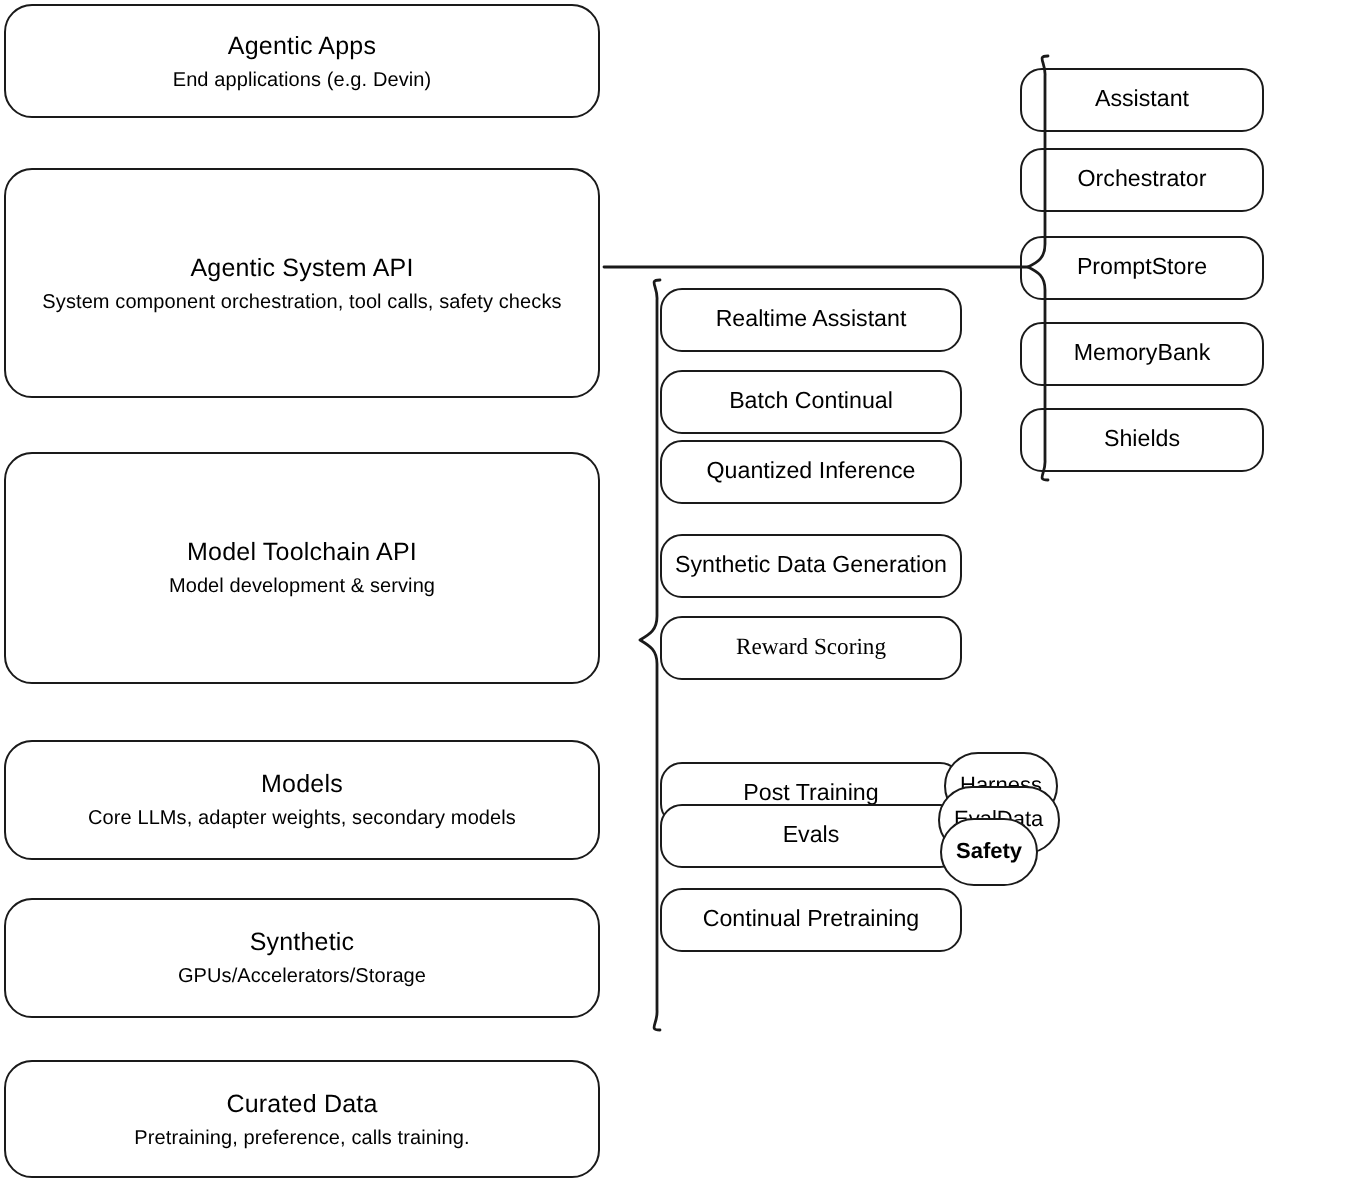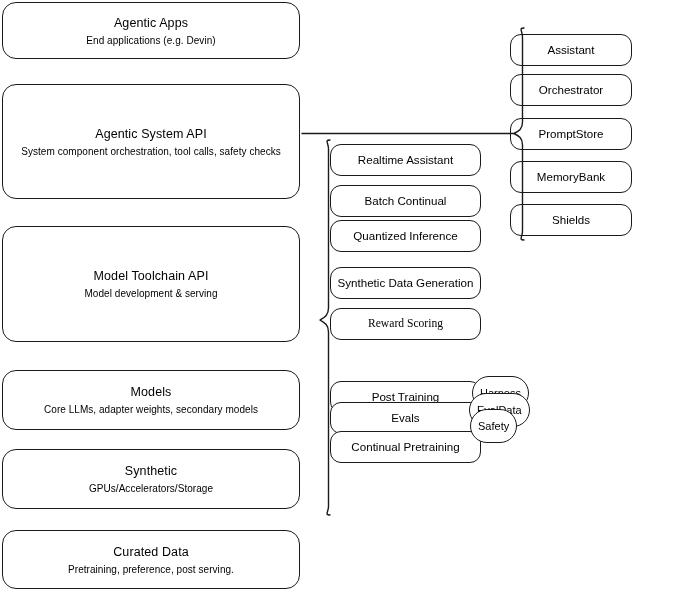--- a/index.html
+++ b/index.html
@@ -133,21 +133,21 @@
     <div class="subtitle">Core LLMs, adapter weights, secondary models</div>
   </div>
 
   <div class="node layer" style="top:449px; height:60px;">
     <div class="title">Synthetic</div>
     <div class="subtitle">GPUs/Accelerators/Storage</div>
   </div>
 
   <div class="node layer" style="top:530px; height:59px;">
     <div class="title">Curated Data</div>
-    <div class="subtitle">Pretraining, preference, post serving.</div>
+    <div class="subtitle">Pretraining, preference, calls training.</div>
   </div>
 
   <div class="node cap mid" style="top:144px;">
     <span>Realtime Assistant</span>
   </div>
   <div class="node cap mid" style="top:185px;">
     <span>Batch Continual</span>
   </div>
   <div class="node cap mid" style="top:220px;">
     <span>Quantized Inference</span>
@@ -157,31 +157,31 @@
   </div>
   <div class="node cap mid" style="top:308px;font-family:Liberation Serif, serif;">
     <span>Reward Scoring</span>
   </div>
   <div class="node cap mid" style="top:349px;margin-top:32px;">
     <span>Post Training</span>
   </div>
   <div class="node cap mid" style="top:402px;">
     <span>Evals</span>
   </div>
-  <div class="node cap mid" style="top:431px;">
+  <div class="node cap mid" style="top:444px;">
     <span>Continual Pretraining</span>
   </div>
 
   <div class="pill" style="left:472px; top:376px;">
     <span>Harness</span>
   </div>
   <div class="pill" style="left:469px; top:393px;">
     <span>EvalData</span>
   </div>
-  <div class="pill" style="left:470px; top:409px;">
+  <div class="pill" style="left:470px; top:409px;font-weight:bold;">
     <span>Safety</span>
   </div>
 
   <div class="node cap right" style="top:34px;">
     <span>Assistant</span>
   </div>
   <div class="node cap right" style="top:74px;">
     <span>Orchestrator</span>
   </div>
   <div class="node cap right" style="top:118px;">

